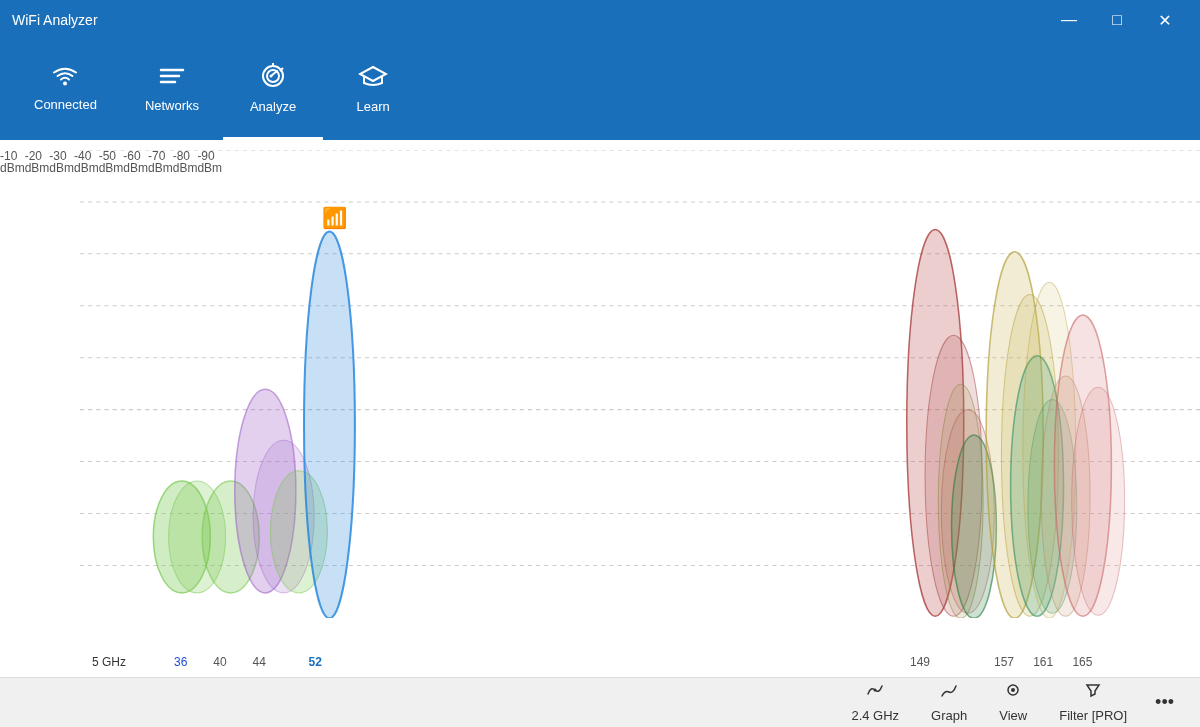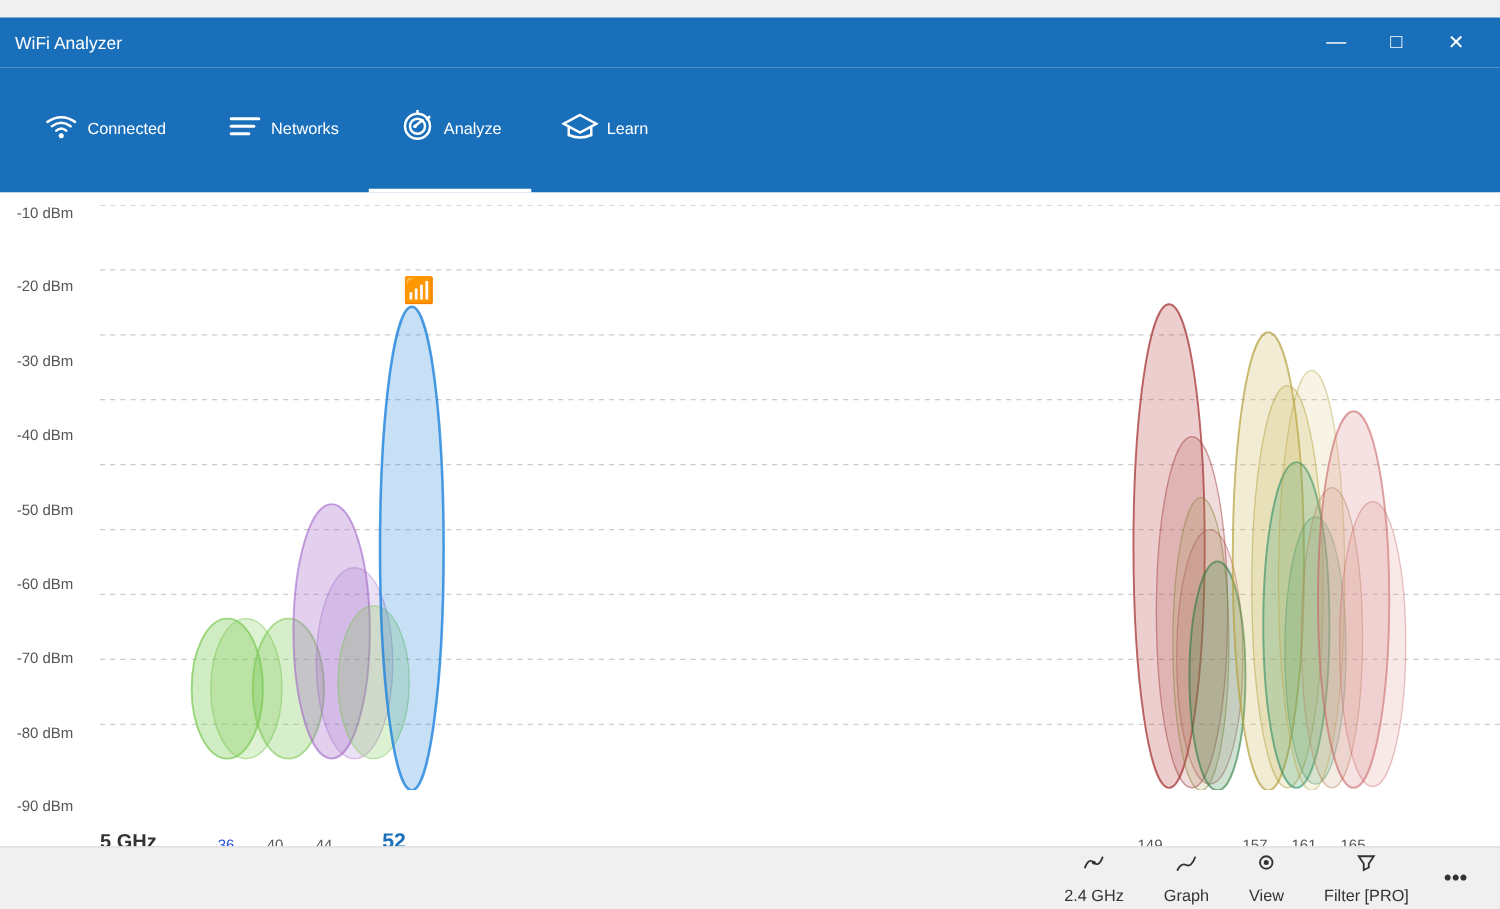--- a/index.html
+++ b/index.html
@@ -7,21 +7,20 @@
 
     
     .titlebar {
       background: #1a6fba;
       height: 40px;
       display: flex;
       align-items: center;
       justify-content: space-between;
       padding: 0 12px;
       color: white;
-      margin-top: 14px;
     }
     .titlebar-title {
       font-size: 14px;
       font-weight: 400;
     }
     .titlebar-controls {
       display: flex;
       gap: 2px;
     }
     .titlebar-btn {
@@ -40,20 +39,21 @@
     
     .navbar {
       background: #1a6fba;
       height: 100px;
       display: flex;
       align-items: stretch;
       padding: 0 10px;
     }
     .nav-item {
       display: flex;
+      flex-direction: column;
       align-items: center;
       justify-content: center;
       padding: 8px 24px;
       color: white;
       cursor: pointer;
       gap: 6px;
       position: relative;
       min-width: 100px;
       border-bottom: 3px solid transparent;
     }
@@ -70,23 +70,23 @@
     }
 
     
     .y-axis {
       position: absolute;
       left: 0;
       top: 10px;
       bottom: 40px;
       width: 80px;
       display: flex;
-      flex-direction: column;
+      flex-direction: row;
       justify-content: space-between;
-      align-items: center;
+      align-items: flex-start;
       padding-right: 8px;
     }
     .y-label {
       font-size: 12px;
       color: #555;
       line-height: 1;
     }
 
     
     .chart-svg {
@@ -282,25 +282,25 @@
     <ellipse cx="955" cy="350" rx="24" ry="105" fill="rgba(60,160,120,0.2)" stroke="rgba(40,140,100,0.4)" stroke-width="1"></ellipse>
 
     <ellipse cx="952" cy="295" rx="26" ry="165" fill="rgba(200,180,80,0.15)" stroke="rgba(180,160,60,0.4)" stroke-width="1"></ellipse>
     <ellipse cx="968" cy="340" rx="24" ry="118" fill="rgba(200,160,120,0.2)" stroke="rgba(180,140,100,0.5)" stroke-width="1"></ellipse>
 
     <ellipse cx="985" cy="310" rx="28" ry="148" fill="rgba(220,140,140,0.25)" stroke="rgba(200,100,100,0.6)" stroke-width="1.5"></ellipse>
     <ellipse cx="1000" cy="345" rx="26" ry="112" fill="rgba(220,140,140,0.2)" stroke="rgba(200,100,100,0.4)" stroke-width="1"></ellipse>
   </svg>
 
   <div style="position:absolute; left:80px; right:0; bottom:0; height:40px;">
-    <span style="position:absolute; left:0; bottom:8px; font-size:16px; font-weight:bold; color:#333;">5 GHz</span>
+    <span style="position:absolute; left:12px; bottom:8px; font-size:12px; font-weight:normal; color:#333;">5 GHz</span>
     <span style="position:absolute; left:9%; bottom:8px; font-size:12px; color:#1d4ed8; transform:translateX(-50%);">36</span>
     <span style="position:absolute; left:12.5%; bottom:8px; font-size:12px; color:#555; transform:translateX(-50%);">40</span>
     <span style="position:absolute; left:16%; bottom:8px; font-size:12px; color:#555; transform:translateX(-50%);">44</span>
-    <span style="position:absolute; left:21%; bottom:8px; font-size:17px; color:#1a6fba; font-weight:bold; transform:translateX(-50%);">52</span>
+    <span style="position:absolute; left:21%; bottom:8px; font-size:12px; color:#1a6fba; font-weight:bold; transform:translateX(-50%);">52</span>
     <span style="position:absolute; left:75%; bottom:8px; font-size:12px; color:#555; transform:translateX(-50%);">149</span>
     <span style="position:absolute; left:82.5%; bottom:8px; font-size:12px; color:#555; transform:translateX(-50%);">157</span>
     <span style="position:absolute; left:86%; bottom:8px; font-size:12px; color:#555; transform:translateX(-50%);margin-top:36px;">161</span>
     <span style="position:absolute; left:89.5%; bottom:8px; font-size:12px; color:#555; transform:translateX(-50%);">165</span>
   </div>
 </div>
 
 <div class="bottom-panel">
   <div class="collapse-bar">
     <span style="font-size:16px; color:#555;">∧</span>

